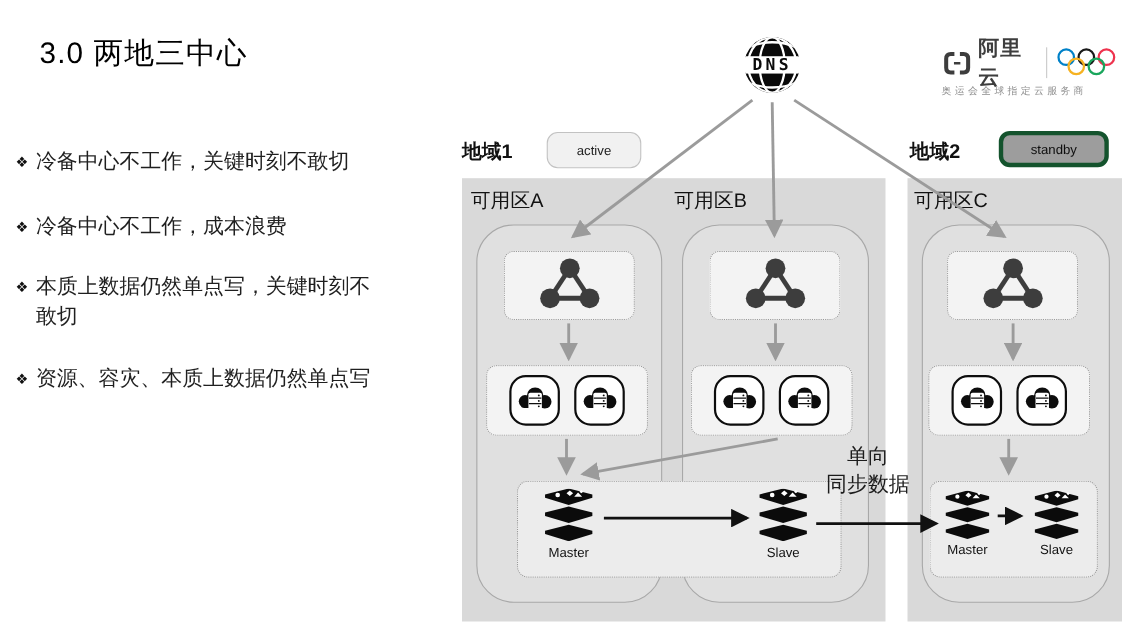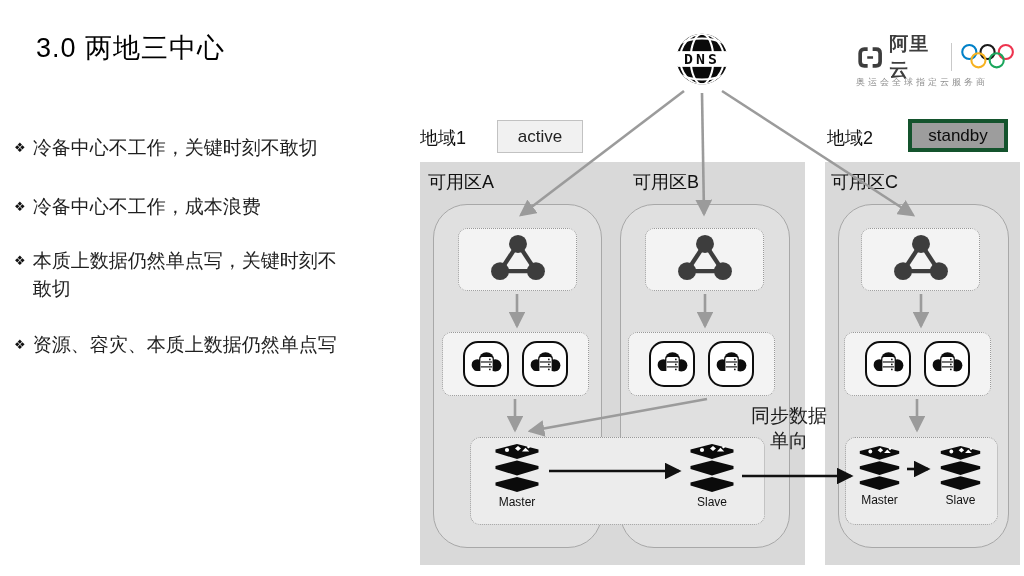--- a/index.html
+++ b/index.html
@@ -19,22 +19,22 @@
   #dns-wrap { left:674px; top:30px; width:56px; height:58px; z-index:8; }
 
   
   #logo { left:856px; top:42px; width:160px; z-index:8; }
   #brand-row { display:flex; align-items:center; gap:5px; height:30px; }
   #brand-name { font-size:19px; color:#3d3d3d; font-weight:bold; letter-spacing:1px; }
   #logo-divider { width:1px; height:28px; background:#c9c9c9; margin:0 4px; }
   #logo-tagline { margin-top:4px; font-size:9px; color:#8f8f8f; letter-spacing:3px; white-space:nowrap; }
 
   
-  .region-label { font-size:18px; color:#111; z-index:6; }
-  .badge { height:33px; border-radius:0; display:flex; align-items:center; justify-content:center; font-size:17px; z-index:6; }
+  .region-label { font-size:18px; color:#111; z-index:6;font-weight:bold; }
+  .badge { height:33px; border-radius:10px; display:flex; align-items:center; justify-content:center; font-size:12px; z-index:6; }
   #badge-active { left:497px; top:120px; width:86px; background:#f1f1f1; border:1px solid #c2c2c2; color:#222; }
   #badge-standby { left:908px; top:119px; width:100px; background:#9d9d9d; border:4px solid #14532d; color:#0d0d0d; }
 
   
   .region { background:#d9d9d9; top:162px; height:403px; z-index:1; }
   #region-1 { left:420px; width:385px; }
   #region-2 { left:825px; width:195px; }
   .zone-label { font-size:18px; color:#111; top:170px; z-index:3; }
   .zone { top:204px; height:344px; background:#e0e0e0; border:1.5px solid #a8a8a8; border-radius:34px; z-index:2; }
   #zone-a { left:433px; width:169px; }
@@ -177,21 +177,21 @@
 
   <div class="region-label abs" style="left:420px; top:126px">地域1</div>
   <div id="badge-active" class="badge abs">active</div>
   <div class="region-label abs" style="left:827px; top:126px">地域2</div>
   <div id="badge-standby" class="badge abs">standby</div>
 
   <div id="region-1" class="region abs"></div>
   <div id="region-2" class="region abs"></div>
 
   <div class="zone-label abs" style="left:428px">可用区A</div>
-  <div class="zone-label abs" style="left:633px">可用区B</div>
+  <div class="zone-label abs" style="left:613px">可用区B</div>
   <div class="zone-label abs" style="left:831px">可用区C</div>
 
   <div id="zone-a" class="zone abs"></div>
   <div id="zone-b" class="zone abs"></div>
   <div id="zone-c" class="zone abs"></div>
 
   <div id="cluster-a" class="dash-box cluster-box abs">
     <svg width="62" height="52" viewBox="0 0 100 84">
         <use href="#sym-cluster"></use>
       </svg>
@@ -266,22 +266,22 @@
     <div class="db-label">Master</div>
   </div>
   <div class="db-unit abs" style="left:937px; top:446px">
     <svg width="47" height="44" viewBox="0 0 100 96">
         <use href="#sym-db"></use>
       </svg>
     <div class="db-label">Slave</div>
   </div>
 
   <div id="sync-label" class="abs">
+    <div>单向</div>
     <div>同步数据</div>
-    <div>单向</div>
   </div>
 
   <svg id="arrow-layer" class="abs">
     <defs>
       <marker id="ah-g" viewBox="0 0 10 10" refX="8.5" refY="5" markerWidth="6.5" markerHeight="6.5" orient="auto-start-reverse">
         <path d="M0 0 L10 5 L0 10 z" fill="#9b9b9b"></path>
       </marker>
       <marker id="ah-b" viewBox="0 0 10 10" refX="8.5" refY="5" markerWidth="6.5" markerHeight="6.5" orient="auto-start-reverse">
         <path d="M0 0 L10 5 L0 10 z" fill="#111"></path>
       </marker>

